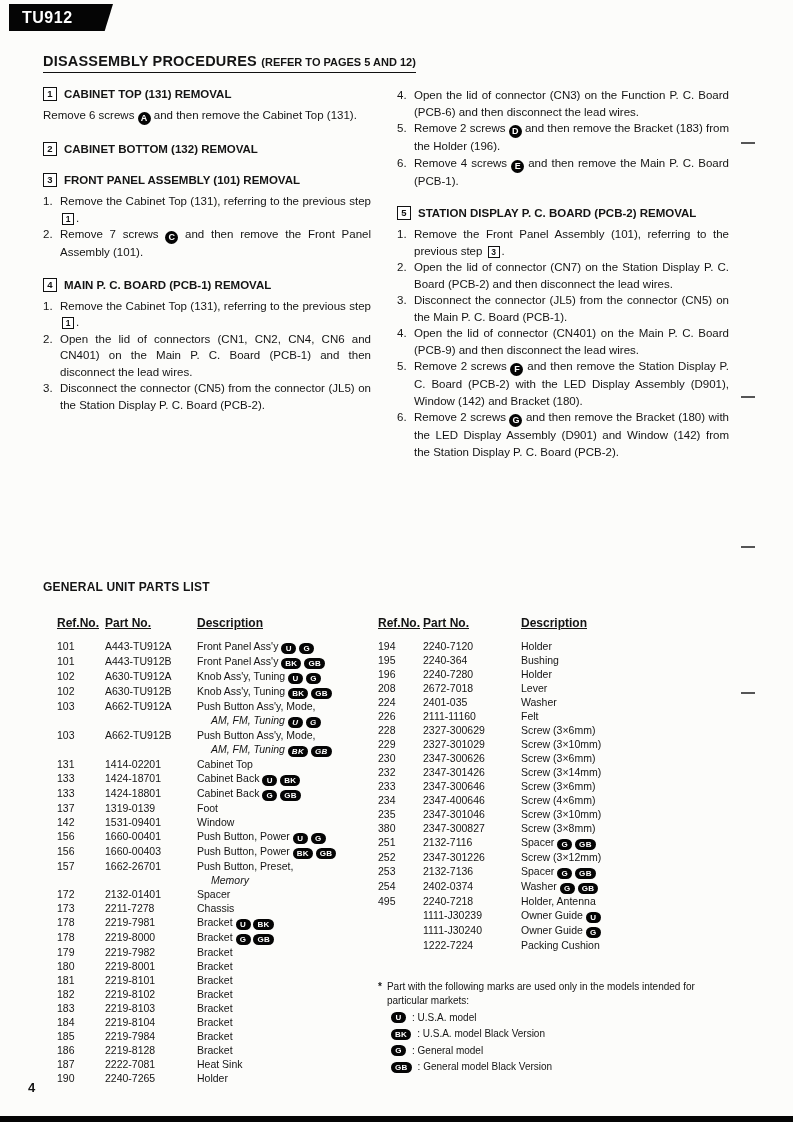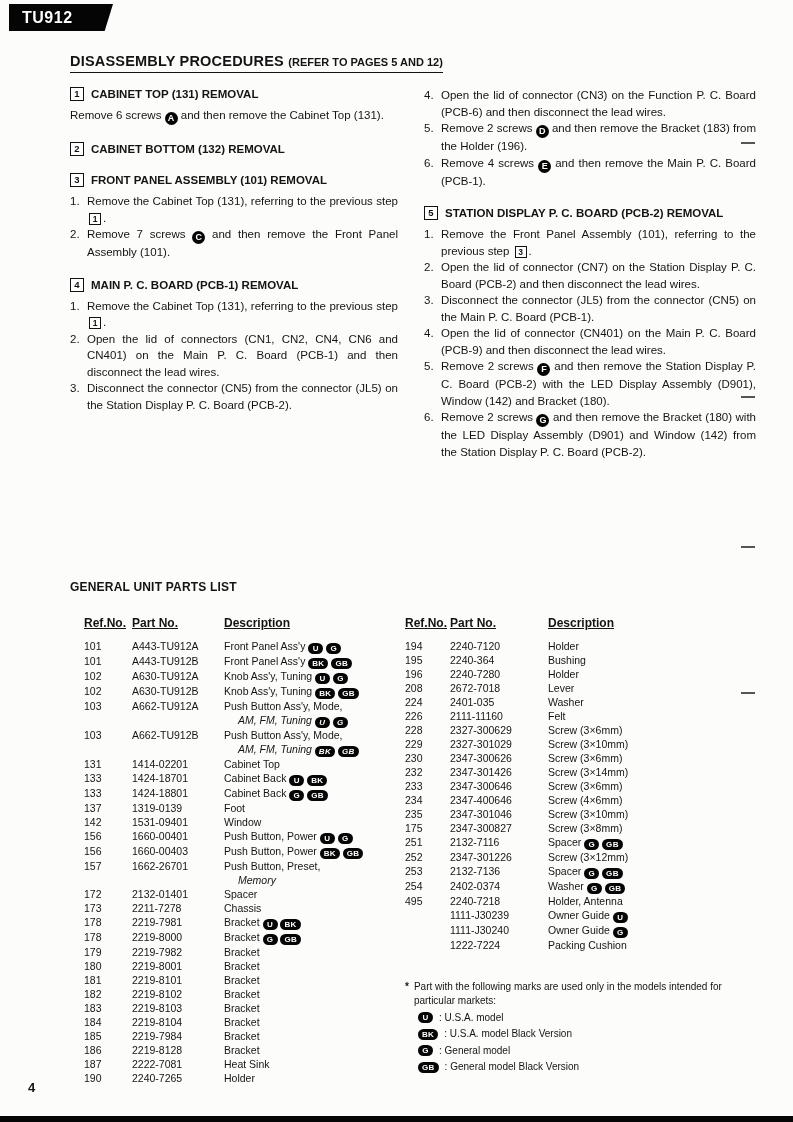--- a/index.html
+++ b/index.html
@@ -2,21 +2,21 @@
 <html><head>
 <meta charset="utf-8">
 <style>
   html,body{margin:0;padding:0;background:#e8e8e6;}
   .page{position:relative;width:793px;height:1122px;background:#fcfcfa;margin:0 auto;
         font-family:"Liberation Sans",sans-serif;color:#141414;overflow:hidden;}
   
   .model-badge{position:absolute;left:9px;top:4px;width:104px;height:27px;background:#050505;
         clip-path:polygon(0 0,100% 0,92% 100%,0 100%);color:#fff;font-weight:bold;
         font-size:16px;line-height:27px;padding-left:13px;box-sizing:border-box;letter-spacing:.5px;}
-  .content{position:absolute;left:70px;top:52px;width:688px;}
+  .content{position:absolute;left:43px;top:52px;width:688px;}
   
   .h1{margin:0 0 14px 0;}
   .h1 .hwrap{display:inline-block;border-bottom:1.6px solid #111;padding-bottom:2px;}
   .h1 .t1{font-size:14.5px;font-weight:bold;letter-spacing:.2px;}
   .h1 .t2{font-size:11px;font-weight:bold;}
   .h2{font-size:12px;font-weight:bold;margin:103px 0 22px 0;letter-spacing:.2px;}
   
   .cols{display:flex;gap:26px;}
   .col{width:328px;}
   .col.right{width:332px;}
@@ -479,21 +479,21 @@
               </span>
             </div>
             <div class="prow">
               <span class="c-ref">235</span>
               <span class="c-part">2347-301046</span>
               <span class="c-desc">
                 <div class="dline">Screw (3×10mm)</div>
               </span>
             </div>
             <div class="prow">
-              <span class="c-ref">175</span>
+              <span class="c-ref">380</span>
               <span class="c-part">2347-300827</span>
               <span class="c-desc">
                 <div class="dline">Screw (3×8mm)</div>
               </span>
             </div>
             <div class="prow">
               <span class="c-ref">251</span>
               <span class="c-part">2132-7116</span>
               <span class="c-desc">
                 <div class="dline">Spacer <span class="pbadge">G</span> <span class="pbadge">GB</span></div>

